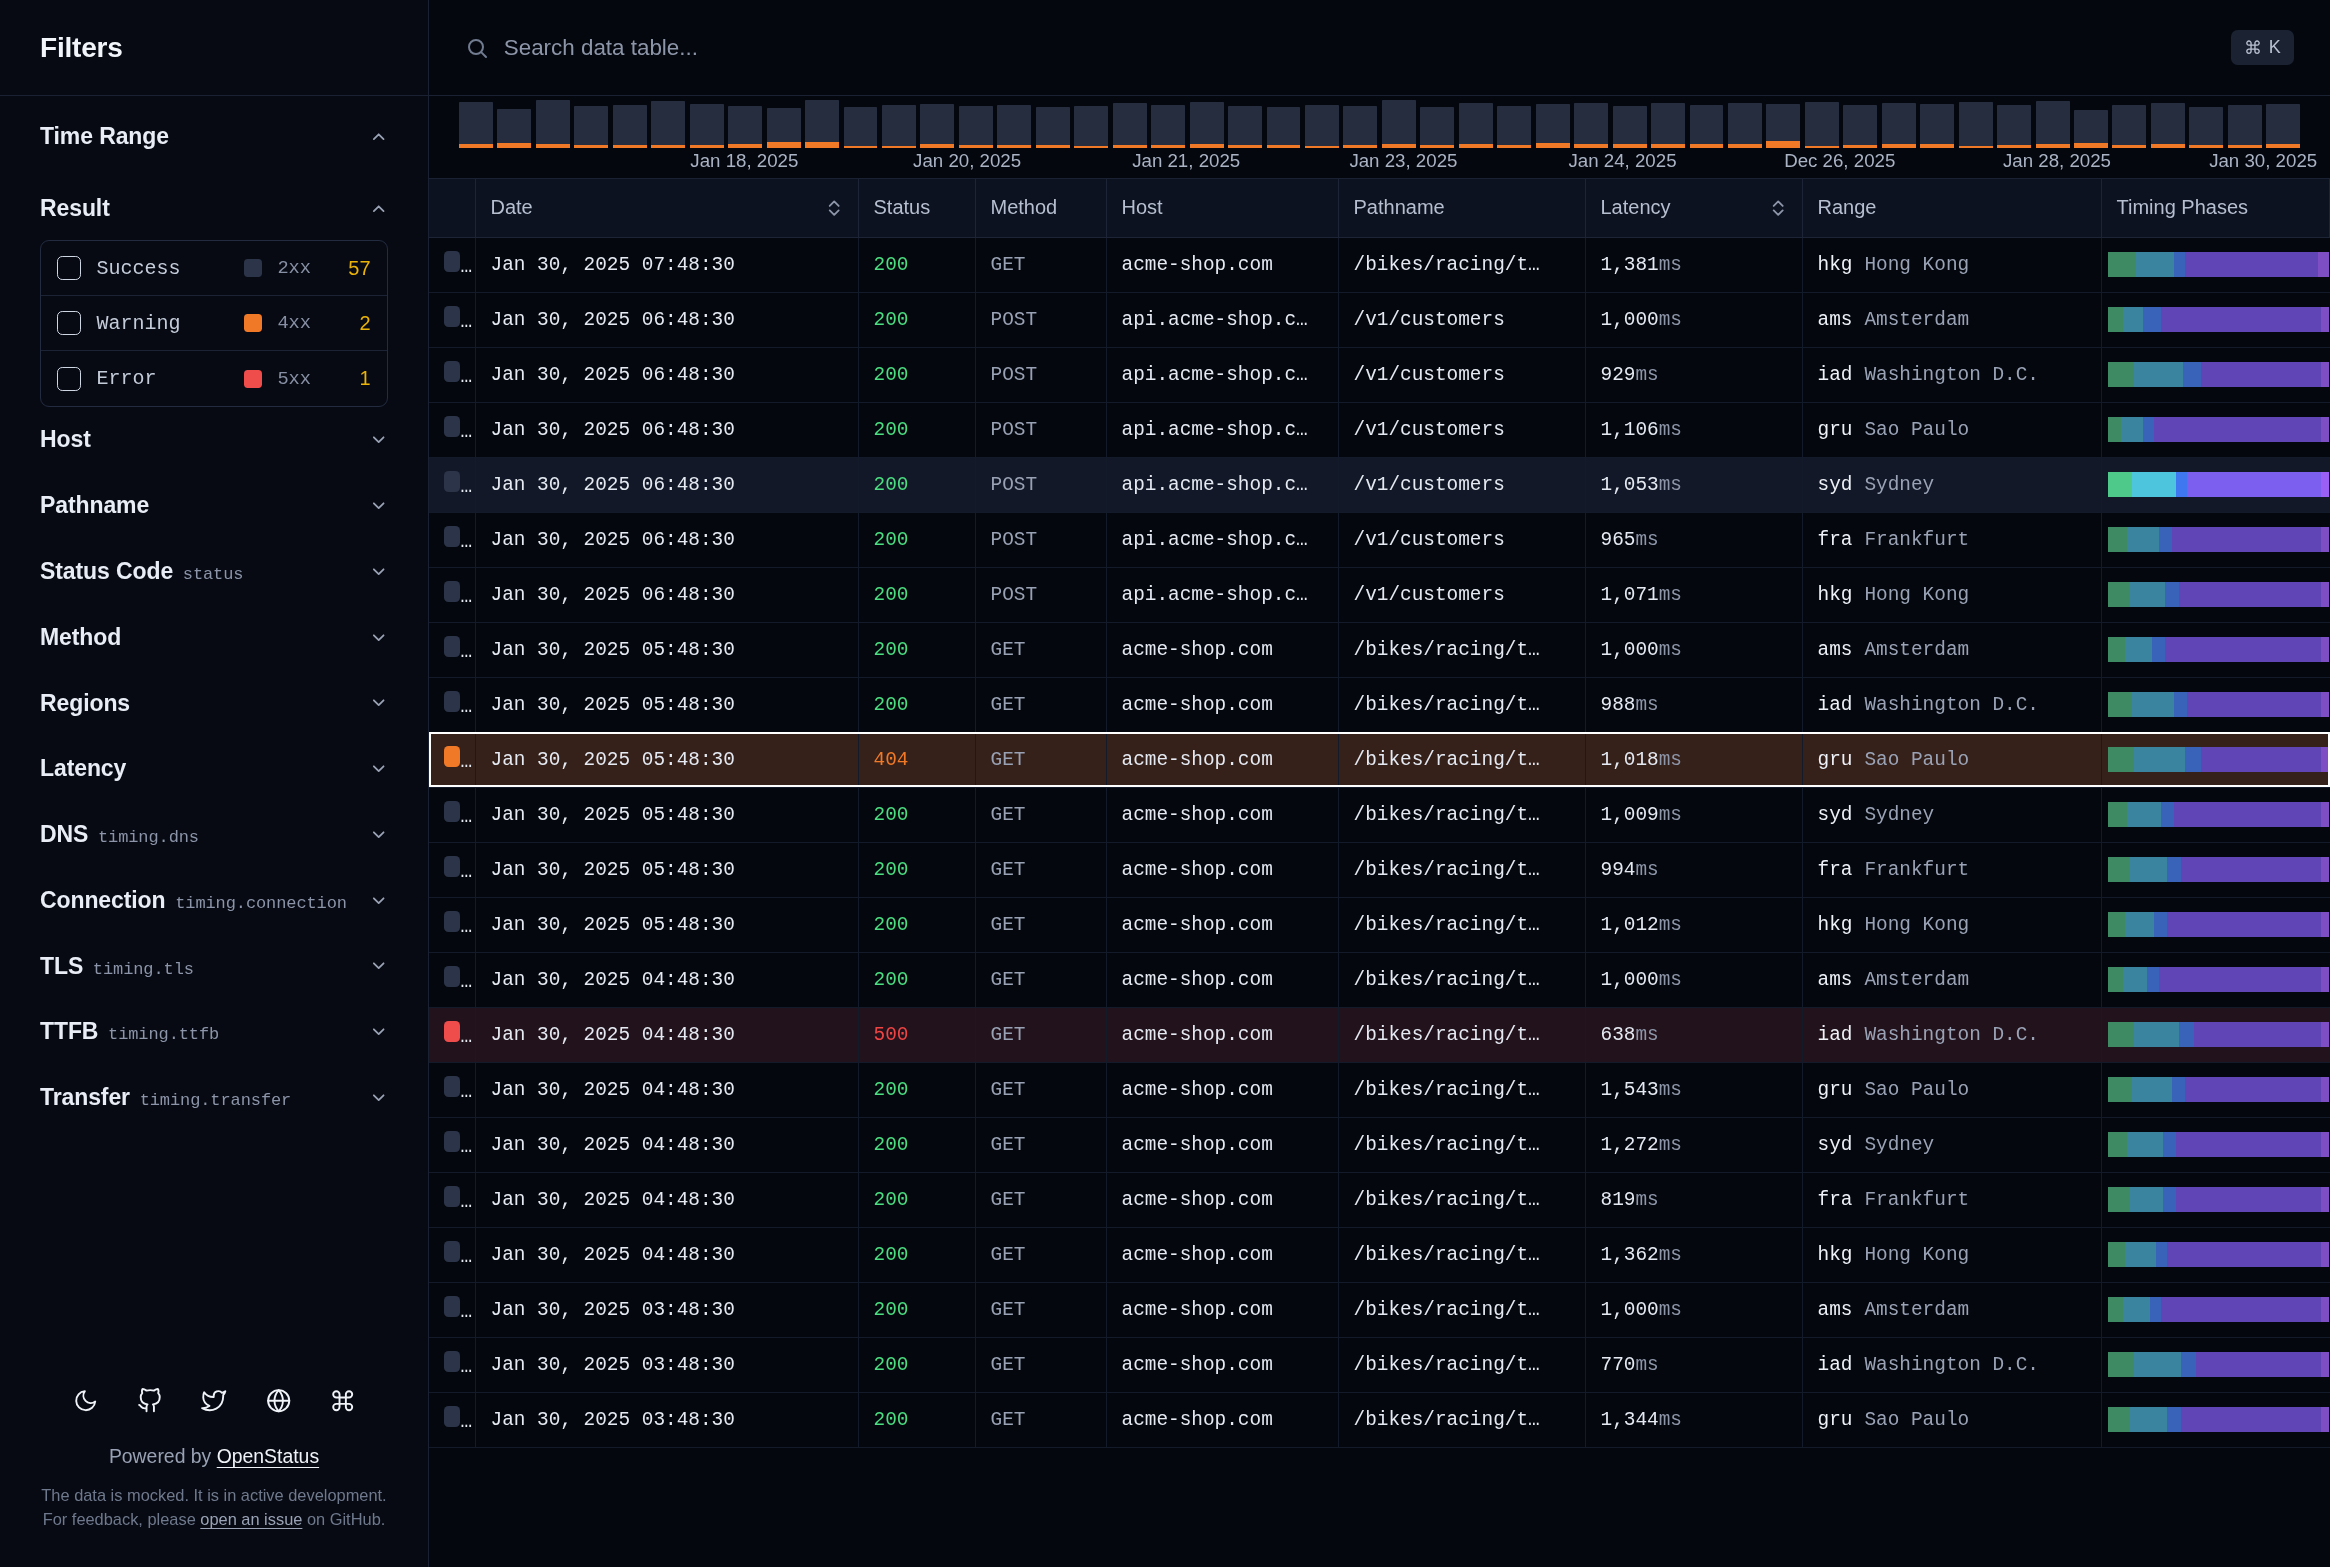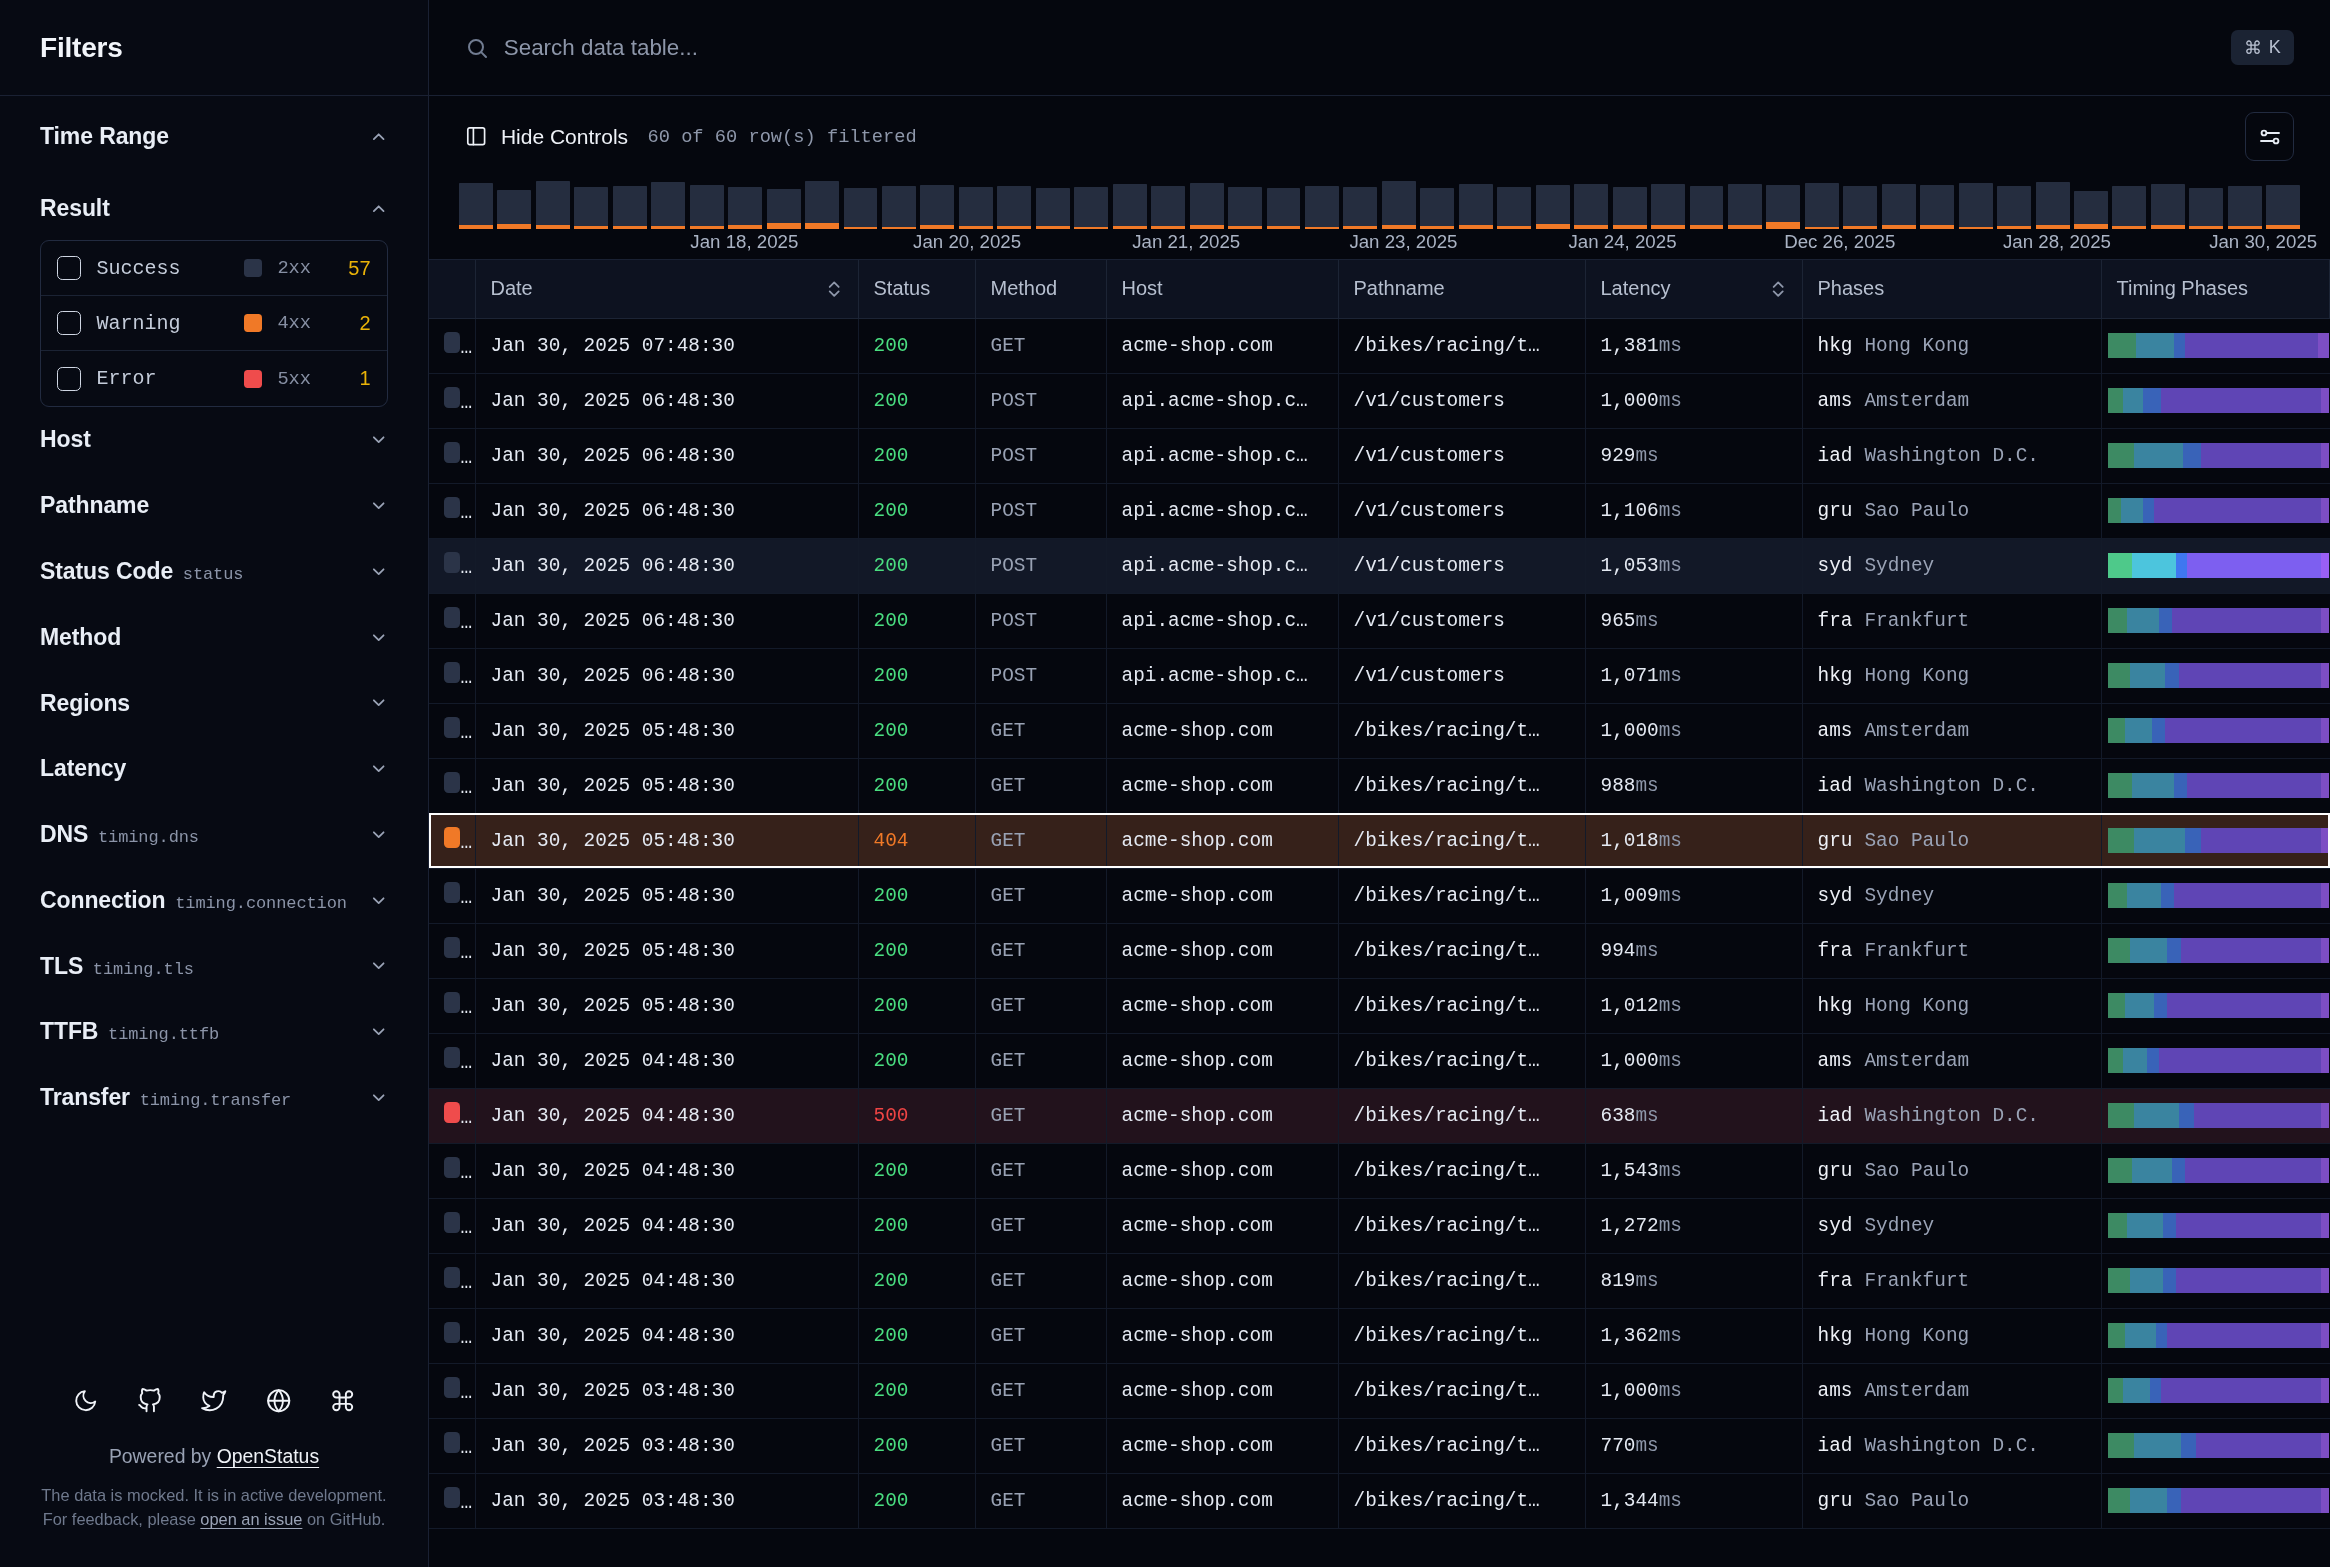--- a/index.html
+++ b/index.html
@@ -321,39 +321,20 @@
             <line x1="21" y1="21" x2="16.65" y2="16.65"></line>
           </svg>
         <input type="text" placeholder="Search data table..." style="">
         <div class="kbd">
           <span>⌘</span>
           <span>K</span>
         </div>
       </div>
     </div>
 
-    <div class="controlbar">
-      <div class="hidectl">
-        <svg viewBox="0 0 24 24" fill="none" stroke="currentColor" stroke-width="1.8" stroke-linecap="round" stroke-linejoin="round">
-            <rect x="3" y="3" width="18" height="18" rx="2"></rect>
-            <line x1="9" y1="3" x2="9" y2="21"></line>
-          </svg>
-        <span>Hide Controls</span>
-      </div>
-      <div class="rowsfiltered">60 of 60 row(s) filtered</div>
-      <div class="spacer"></div>
-      <div class="sliderbtn">
-        <svg viewBox="0 0 24 24" fill="none" stroke="currentColor" stroke-width="1.9" stroke-linecap="round" stroke-linejoin="round">
-            <line x1="9" y1="8" x2="21" y2="8"></line>
-            <circle cx="6" cy="8" r="2.4"></circle>
-            <line x1="3" y1="16" x2="15" y2="16"></line>
-            <circle cx="18" cy="16" r="2.4"></circle>
-          </svg>
-      </div>
-    </div>
 
     <div class="timeline">
       <div class="tl-bars" id="tl-bars">
           <div class="tl-bar" style="height: 88%; background: rgb(37, 45, 63);">
             <span class="tl-err" style="height:8%;background:#f07927"></span>
           </div>
           <div class="tl-bar" style="height: 75%; background: rgb(37, 45, 63);">
             <span class="tl-err" style="height:14%;background:#f07927"></span>
           </div>
           <div class="tl-bar" style="height: 92%; background: rgb(37, 45, 63);">
@@ -556,21 +537,21 @@
                 <span class="th-inner">
                   <span>Latency</span>
                   <svg class="sorticon" viewBox="0 0 12 20" fill="none" stroke="currentColor" stroke-width="1.6" stroke-linecap="round" stroke-linejoin="round">
                     <polyline points="2 8 6 4 10 8"></polyline>
                     <polyline points="2 12 6 16 10 12"></polyline>
                   </svg>
                 </span>
               </th>
               <th>
                 <span class="th-inner">
-                  <span>Phases</span>
+                  <span>Range</span>
                 </span>
               </th>
               <th>
                 <span class="th-inner">
                   <span>Timing Phases</span>
                 </span>
               </th>
             </tr>
           </thead>
         <tbody id="tbody">

